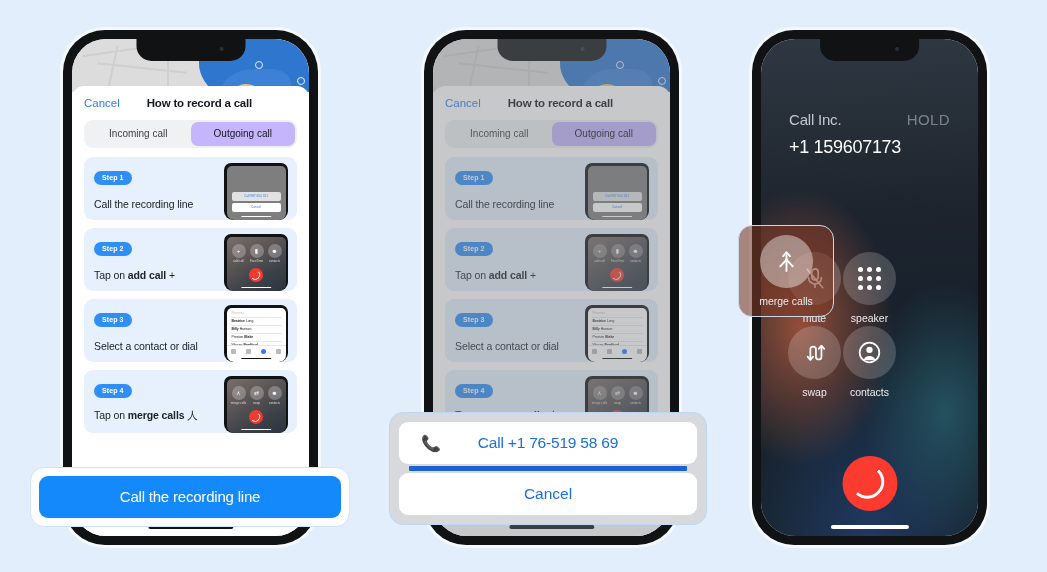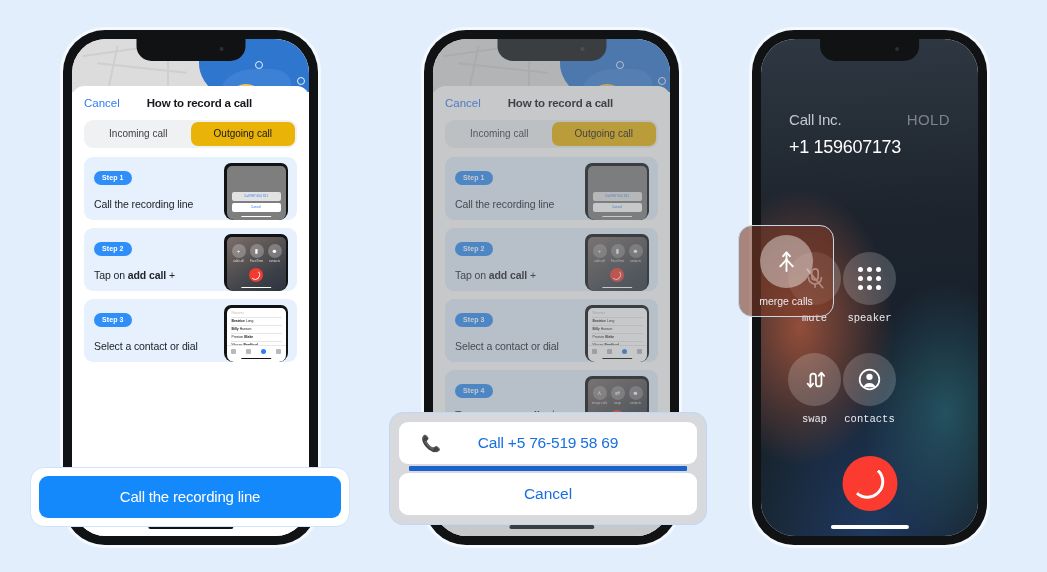--- a/index.html
+++ b/index.html
@@ -96,21 +96,21 @@
     margin: 2px 12px 9px 12px;
     background: #f0f1f3;
     border-radius: 9px;
     display: flex; padding: 2px;
   }
   .seg {
     flex: 1; text-align: center;
     font-size: 10px; color: #3c4148;
     padding: 6px 0 7px 0; border-radius: 7px;
   }
-  .seg.active { background: #eab308; color: #15181d; }
+  .seg.active { background: #c4b5fd; color: #15181d; }
 
   .steps { padding: 0 12px; display: flex; flex-direction: column; gap: 8px; }
   .step {
     position: relative;
     background: #e6f1fd;
     border-radius: 9px;
     height: 63px;
     padding: 9px 10px;
     overflow: hidden;
   }
@@ -236,21 +236,21 @@
   .callername { color: #c3c8cf; font-size: 15px; letter-spacing: -.2px; }
   .callhold { color: #7c838d; font-size: 15px; letter-spacing: .4px; }
   .callnumber {
     position: absolute; top: 98px; left: 28px; z-index: 20;
     color: #ffffff; font-size: 18px; letter-spacing: -.3px;
   }
 
   .ctrls {
     position: absolute; top: 213px; left: 0; right: 0;
     display: grid; grid-template-columns: 1fr 1fr 1fr;
-    row-gap: 29px; padding: 0 26px; z-index: 20; font-family: Liberation Mono, monospace;
+    row-gap: 2px; padding: 0 26px; z-index: 20;
   }
   .ctrl { display: flex; flex-direction: column; align-items: center; gap: 7px; }
   .cbig {
     width: 53px; height: 53px; border-radius: 50%;
     background: rgba(255,255,255,.19);
     display: flex; align-items: center; justify-content: center;
   }
   .clbl { color: #e9ebee; font-size: 10.5px; }
 
   .mergebox {
@@ -400,20 +400,36 @@
                   <span class="tabico"></span>
                   <span class="tabico"></span>
                   <span class="tabico on"></span>
                   <span class="tabico"></span>
                 </div>
                 <div class="thumb-bar" style="background:#111;"></div>
               </div>
             </div>
           </div>
 
+          <div class="step">
+            <span class="badge">Step 4</span>
+            <span class="steptext"><span>Tap on </span><b>merge calls</b><span> 人</span></span>
+            <div class="thumb">
+              <div class="thumb-in tb-call">
+                <div class="cbtn" style="left:5px; top:7px;">⋏</div>
+                <div class="cbtn" style="left:23px; top:7px;">⇄</div>
+                <div class="cbtn" style="left:41px; top:7px;">☻</div>
+                <div class="clabel" style="left:2px; top:22px;">merge calls</div>
+                <div class="clabel" style="left:20px; top:22px;">swap</div>
+                <div class="clabel" style="left:38px; top:22px;">contacts</div>
+                <div class="endmini" style="top:31px;"></div>
+                <div class="thumb-bar"></div>
+              </div>
+            </div>
+          </div>
 
         </div>
       </div>
       <div class="homebar"></div>
     </div>
   </div>
 
   <div class="cta-card">
     <div class="cta-btn">Call the recording line</div>
   </div>
@@ -522,21 +538,21 @@
       </div>
 
       <div class="dimmer"></div>
       <div class="homebar"></div>
     </div>
   </div>
 
   <div class="dialog">
     <div class="dlg-row">
       <span class="dlg-phone-ico">📞</span>
-      <span class="dlg-call">Call +5 76-519 58 69</span>
+      <span class="dlg-call">Call +1 76-519 58 69</span>
     </div>
     <div class="dlg-sep"></div>
     <div class="dlg-row">
       <span class="dlg-cancel">Cancel</span>
     </div>
   </div>
 
   <div class="phone" style="left:752px; top:30px; width:235px; height:515px;">
     <div class="screen">
       <div class="callbg"></div>

